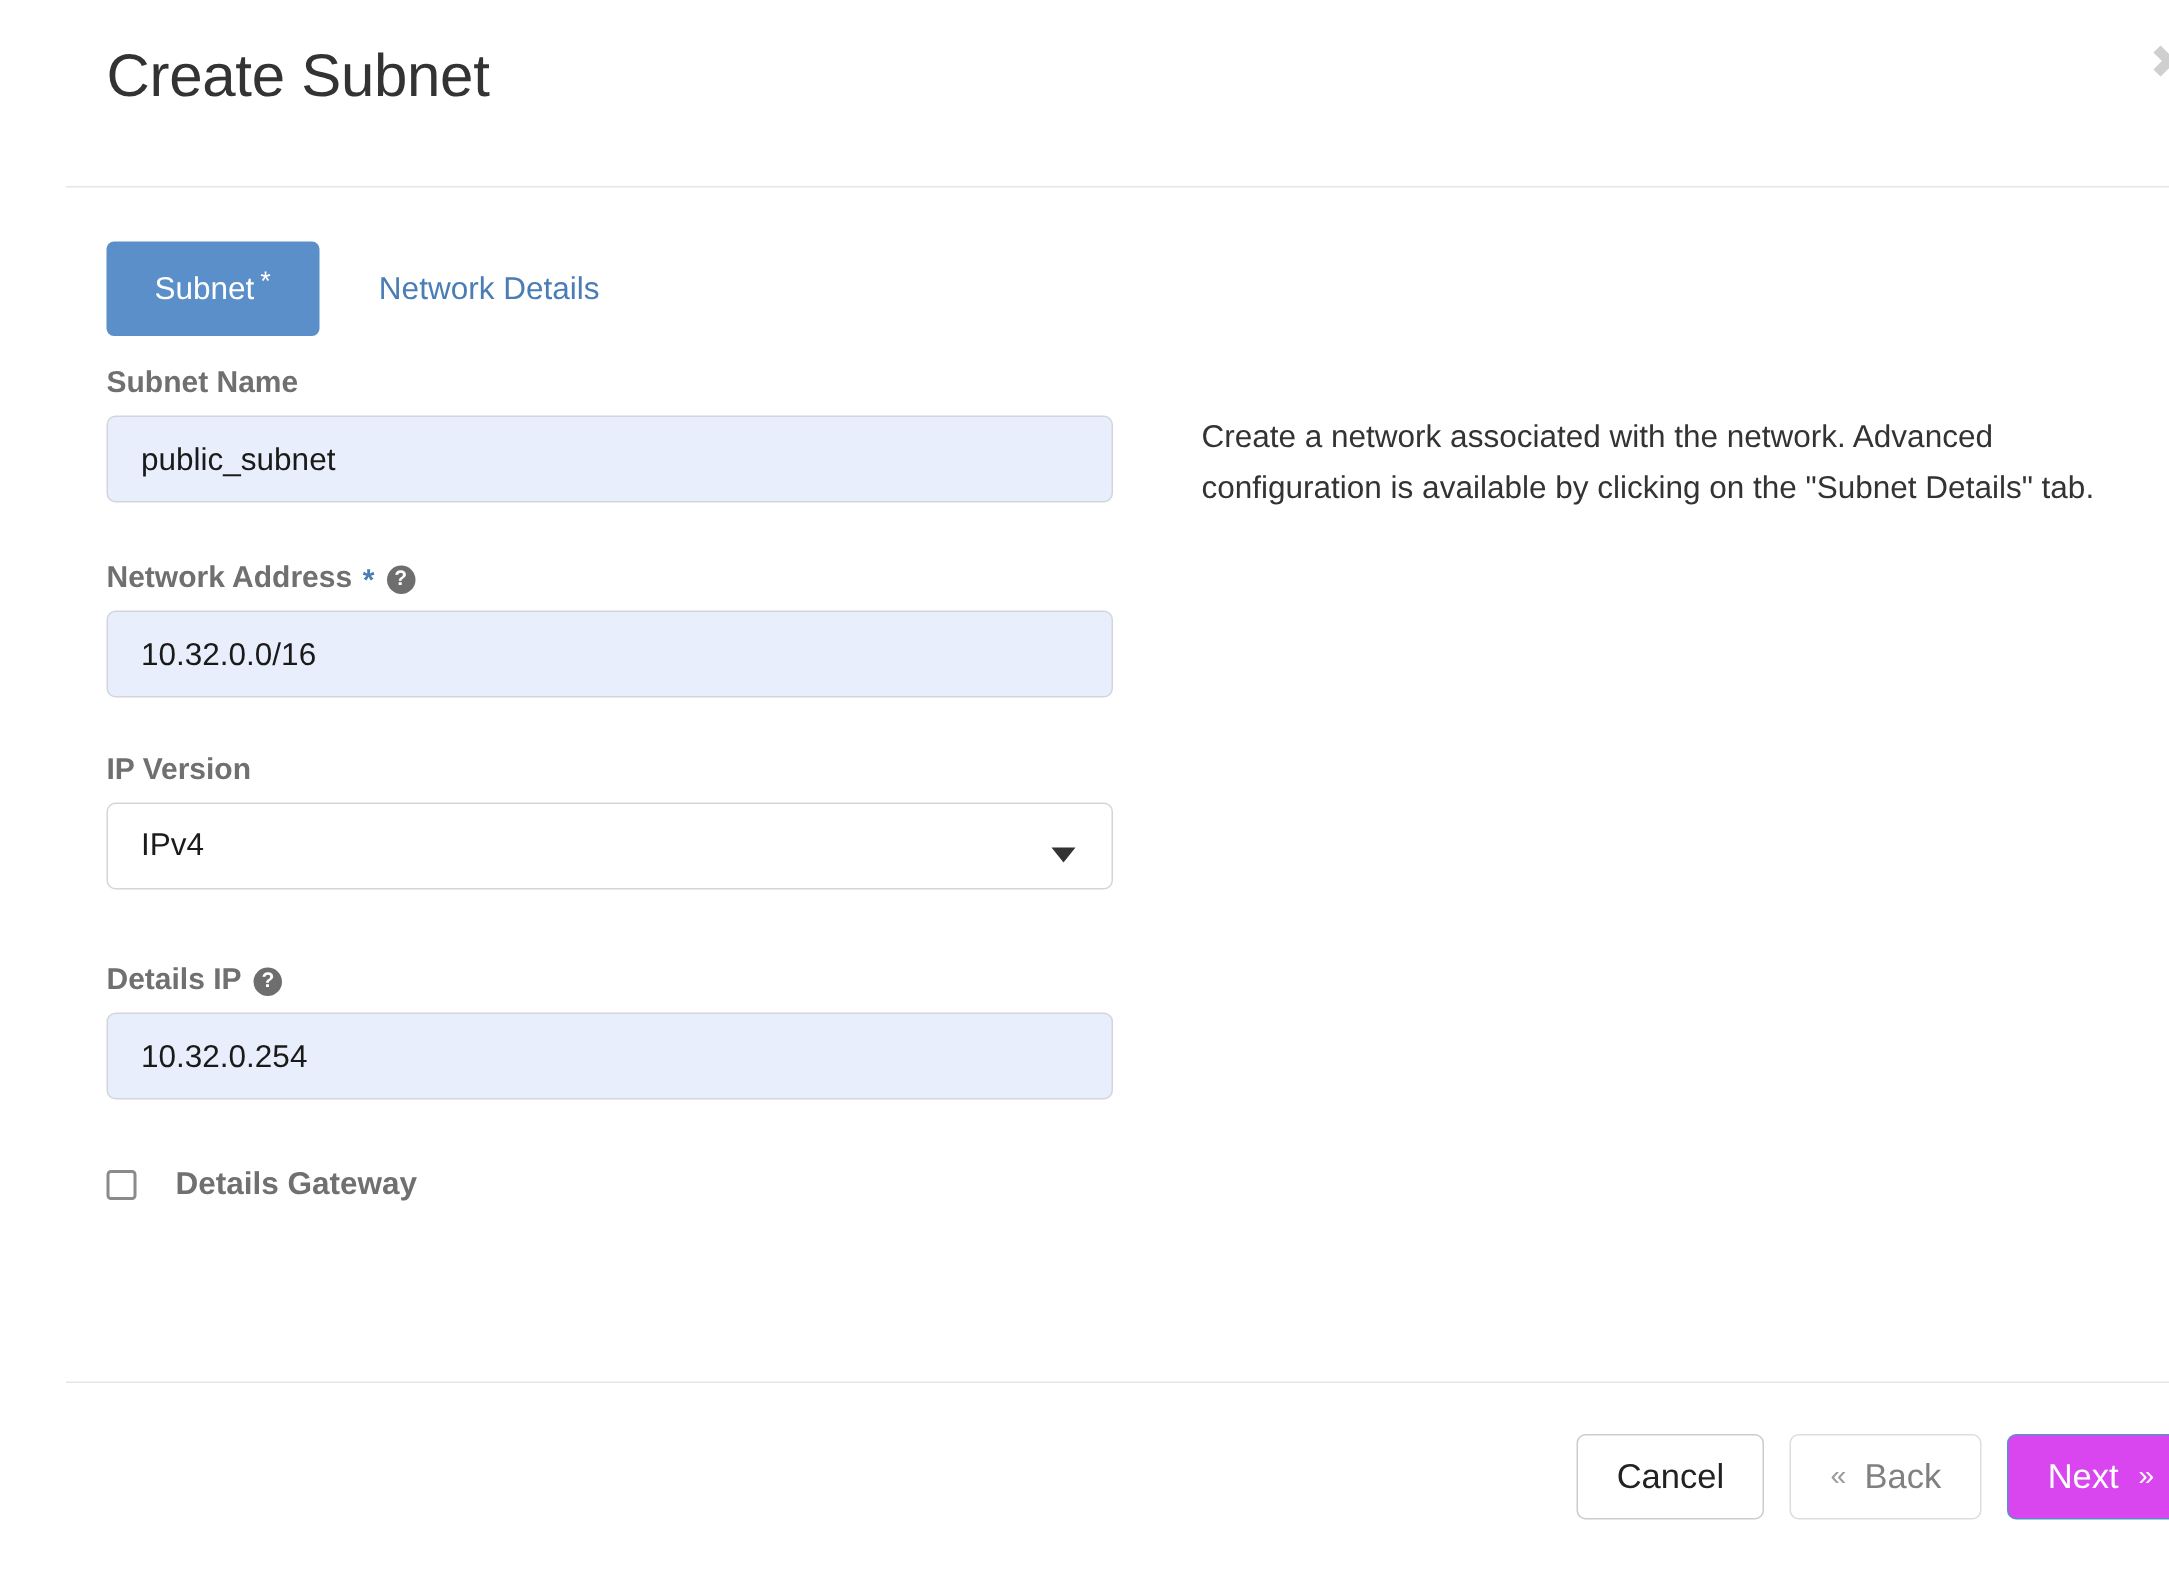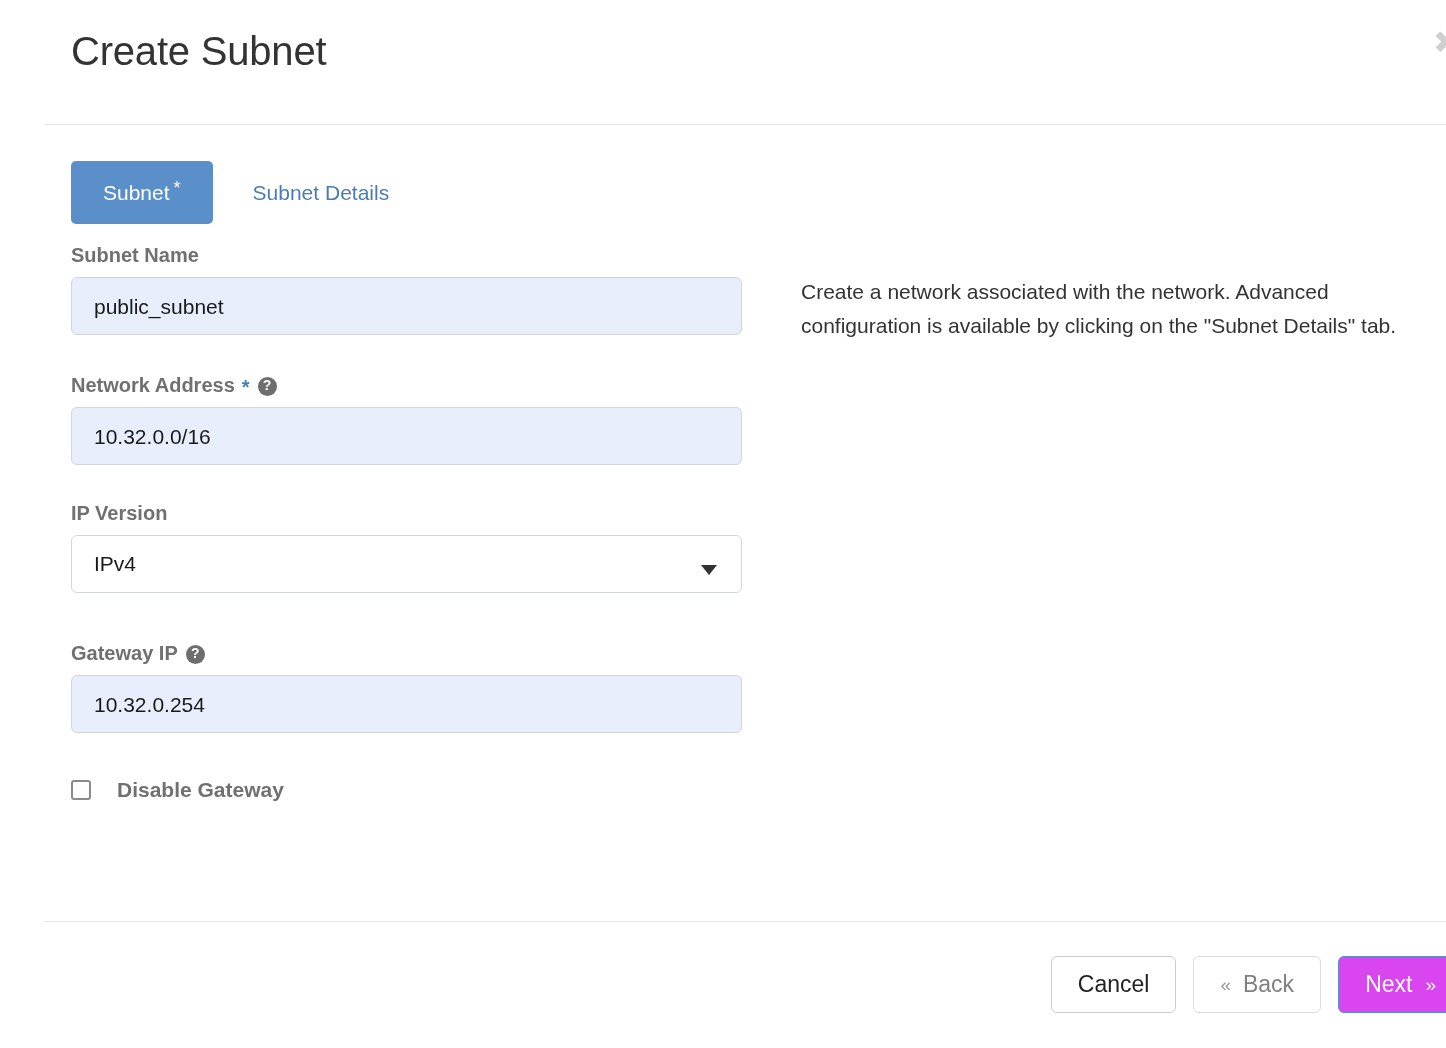--- a/index.html
+++ b/index.html
@@ -287,21 +287,21 @@
   </div>
 
   <div class="modal-body">
 
     <div class="tabs">
       <div class="tab active">
         <span>Subnet</span>
         <span class="req-star">*</span>
       </div>
       <div class="tab inactive">
-        <span>Subnet Details</span>
+        <span>Network Details</span>
       </div>
     </div>
 
     <div class="form-col">
 
       <div class="field-label">
         <span>Subnet Name</span>
       </div>
       <input class="text-input" type="text" value="public_subnet" style="">
 
@@ -324,30 +324,30 @@
       <div class="select-wrap">
         <div class="select-input">
           <span>IPv4</span>
         </div>
         <span class="select-caret"></span>
       </div>
 
       <div class="gap-b"></div>
 
       <div class="field-label">
-        <span>Gateway IP</span>
+        <span>Details IP</span>
         <span class="help-icon">
           <span>?</span>
         </span>
       </div>
       <input class="text-input" type="text" value="10.32.0.254" style="">
 
       <div class="check-row">
         <div class="checkbox"></div>
-        <div class="check-label">Disable Gateway</div>
+        <div class="check-label">Details Gateway</div>
       </div>
 
     </div>
 
     <div class="help-col">Create a network associated with the network. Advanced configuration is available by clicking on the "Subnet Details" tab.</div>
 
   </div>
 
   <div class="modal-footer">
     <div class="btn btn-cancel">

